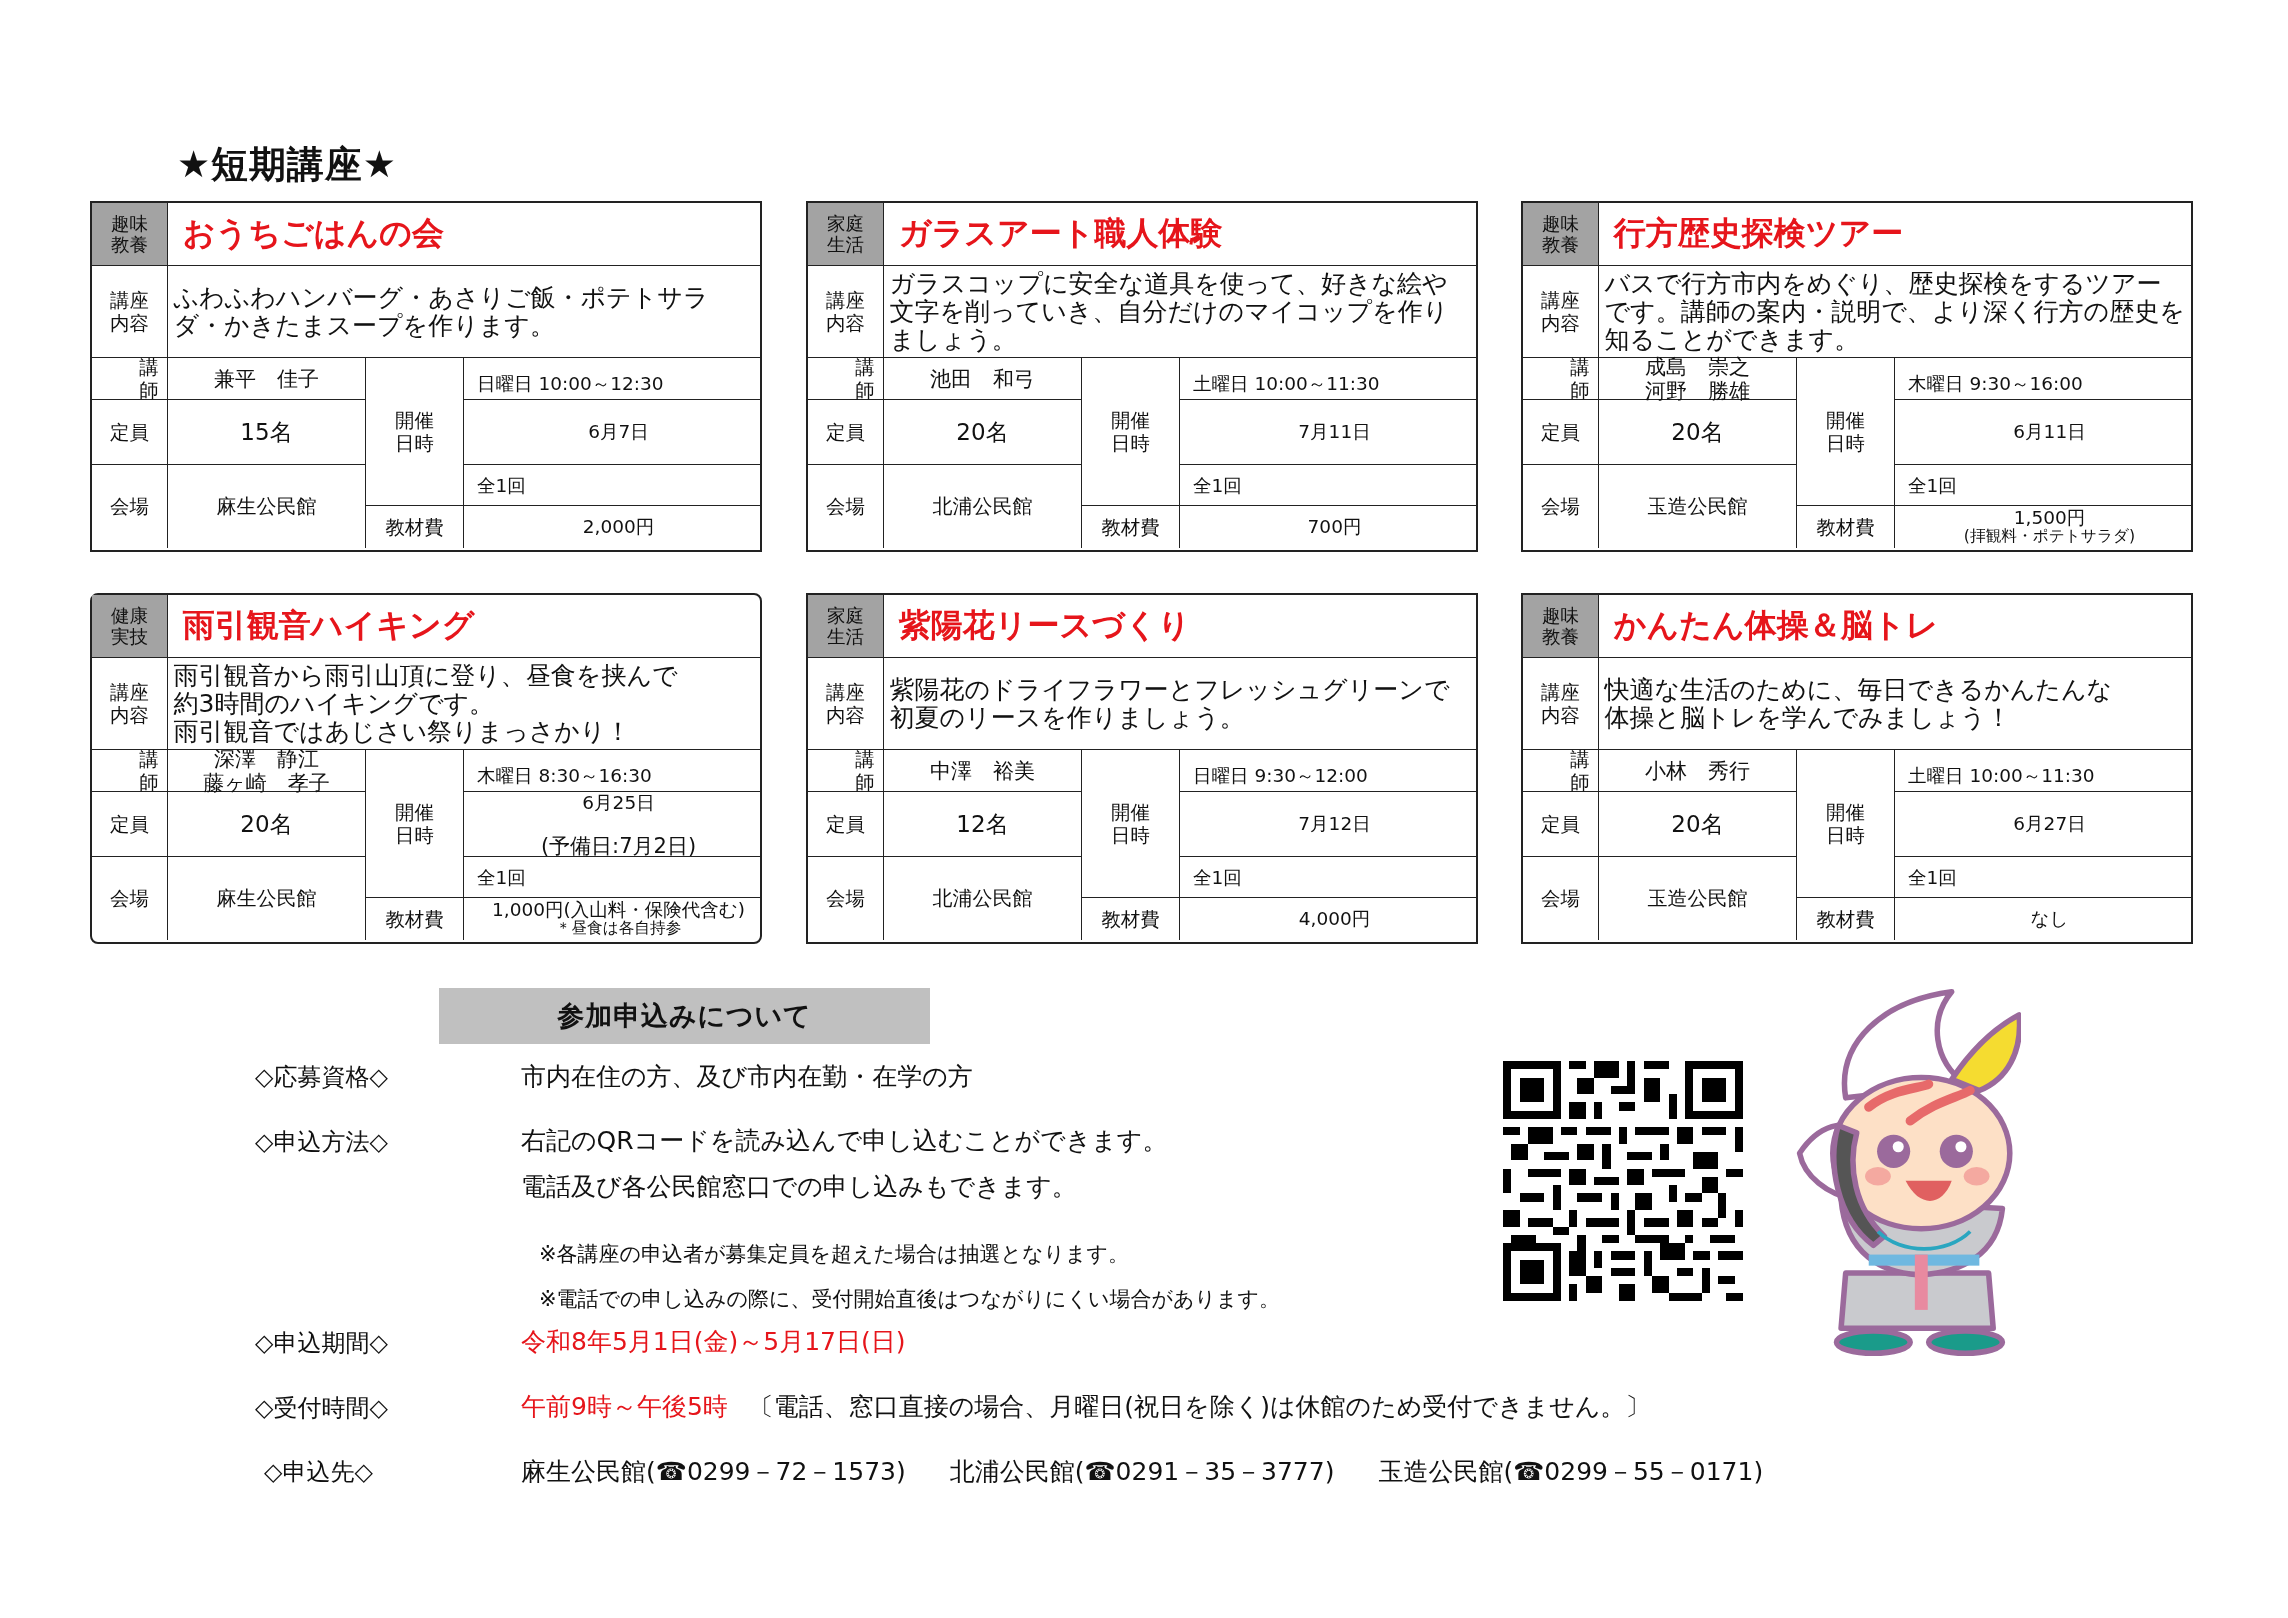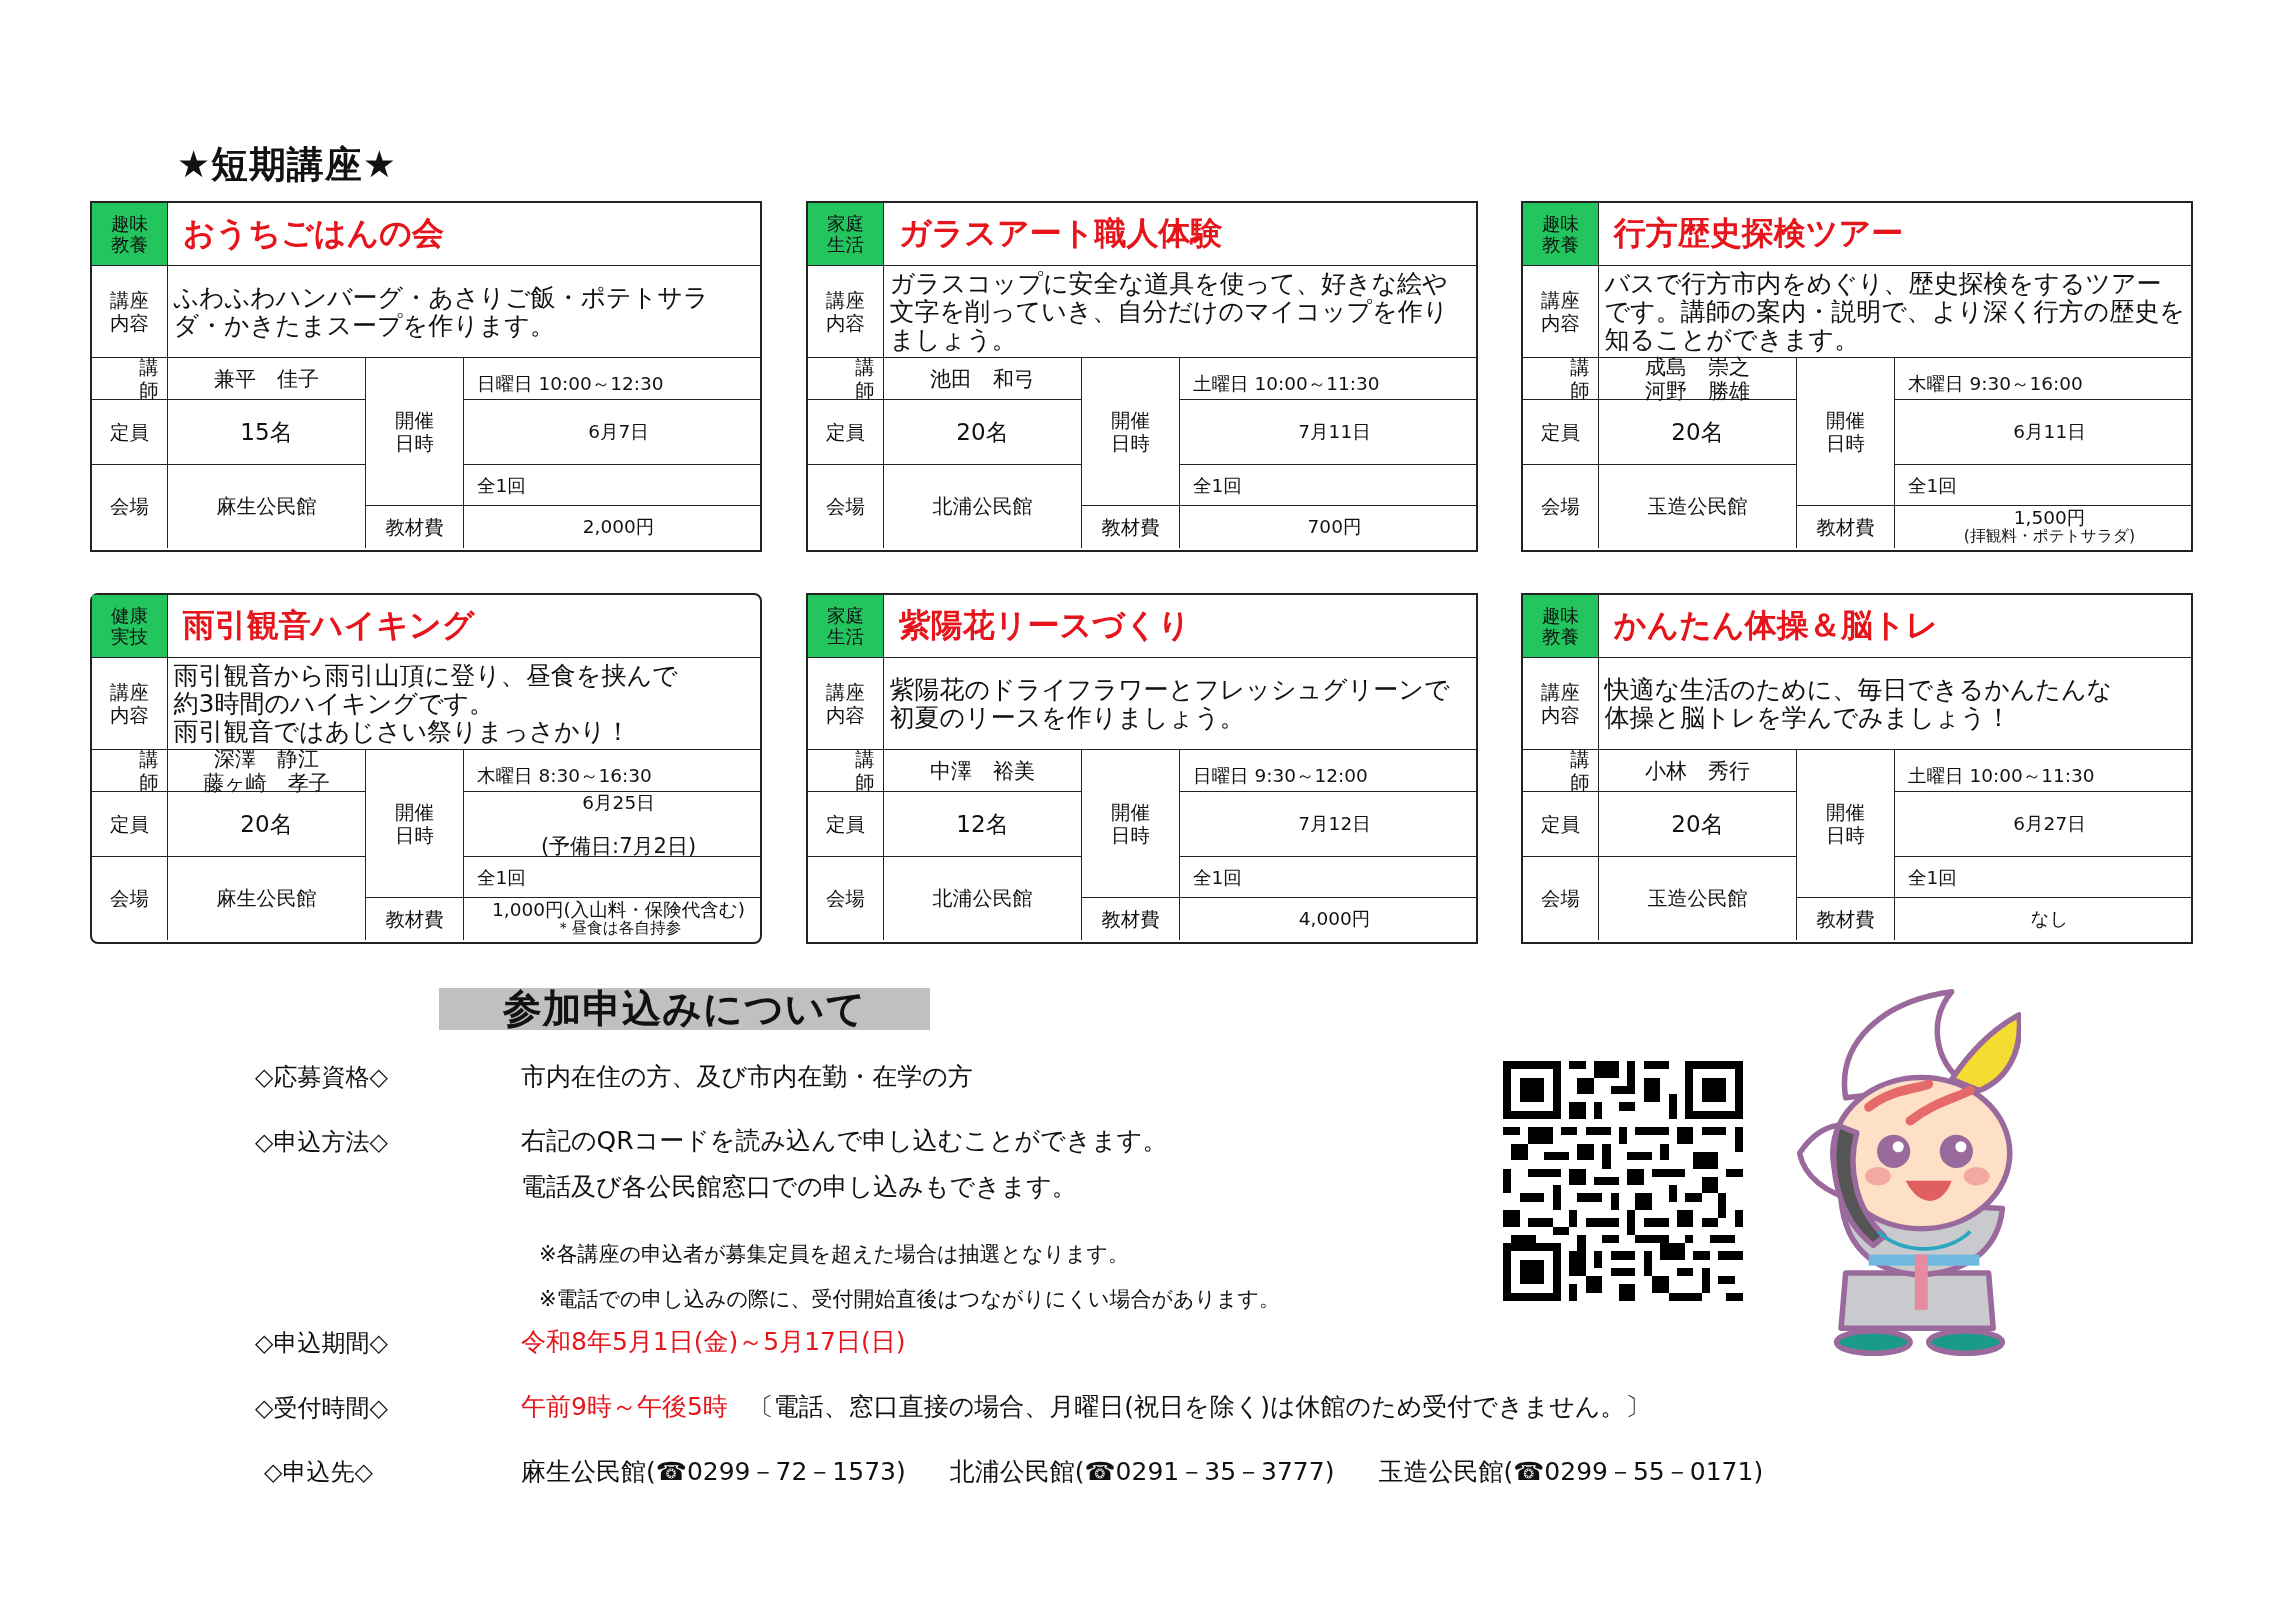--- a/index.html
+++ b/index.html
@@ -18,21 +18,21 @@
     border: 2.8px solid #222; box-sizing: border-box;
     display: grid;
     grid-template-columns: 76px 198px 98px 1fr;
     grid-template-rows: 63px 92px 65px 65px 42px 42px;
   }
   .card > div {
     border-right: 1.4px solid #222; border-bottom: 1.4px solid #222;
     box-sizing: border-box; display: flex; align-items: center;
   }
   .cat {
-    grid-column: 1; grid-row: 1; background: #22c55e;
+    grid-column: 1; grid-row: 1; background: #a3a3a3;
     justify-content: center; text-align: center;
     font-size: 18.5px; line-height: 21px; padding: 0 1.8px;
   }
   .title {
     grid-column: 2 / 5; grid-row: 1; border-right: none !important;
     color: #e6151b; font-weight: bold; font-size: 32px; padding-left: 14.8px;
   }
   .lbl { justify-content: center; text-align: center; font-size: 19.4px; line-height: 23px; }
   .desc-lbl { grid-column: 1; grid-row: 2; }
   .desc {
@@ -57,22 +57,22 @@
   }
   .v-fee .sub { font-size: 15.7px; line-height: 16.6px; }
 
   
   .card { grid-template-rows: 63px 92px 42px 65px 41px 42px; }
   .v-teacher { grid-row: 3; }
   .l-teacher { grid-row: 3; padding-left: 39px; }
 
   
   .apply-heading {
-    position: absolute; left: 439px; top: 988px; width: 491px; height: 42px;
-    background: #c0c0c0; font-size: 39px; font-weight: bold;
+    position: absolute; left: 439px; top: 988px; width: 491px; height: 56px;
+    background: #c0c0c0; font-size: 27px; font-weight: bold;
     display: flex; align-items: center; justify-content: center; letter-spacing: 0.9px; text-align: right;
   }
   .row-lbl { position: absolute; left: 255px; font-size: 24px; }
   .row-val { position: absolute; left: 521px; font-size: 25px; white-space: nowrap; }
   .note { position: absolute; left: 539px; font-size: 21px; white-space: nowrap; margin-top: 22px; }
   .red { color: #e6151b; }
   .contact { display: inline-block; margin-right: 44px; }
 
   
   .qr { position: absolute; left: 1503px; top: 1061px; width: 240px; height: 240px; }

